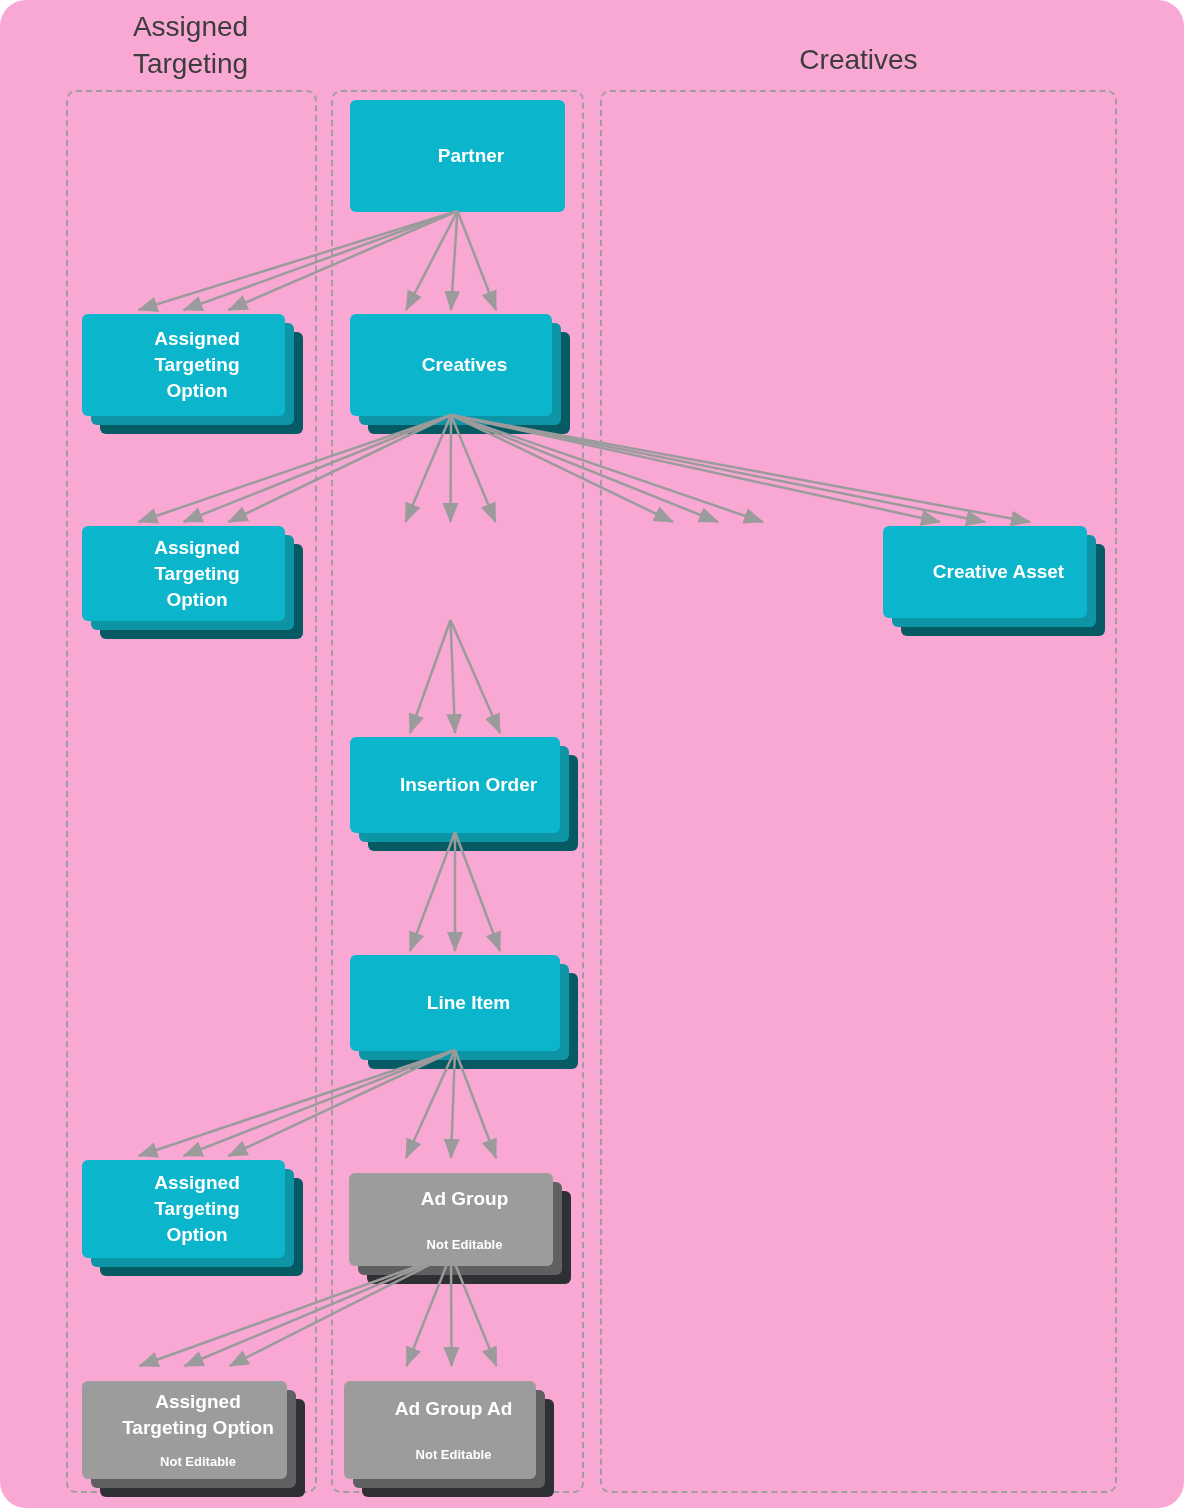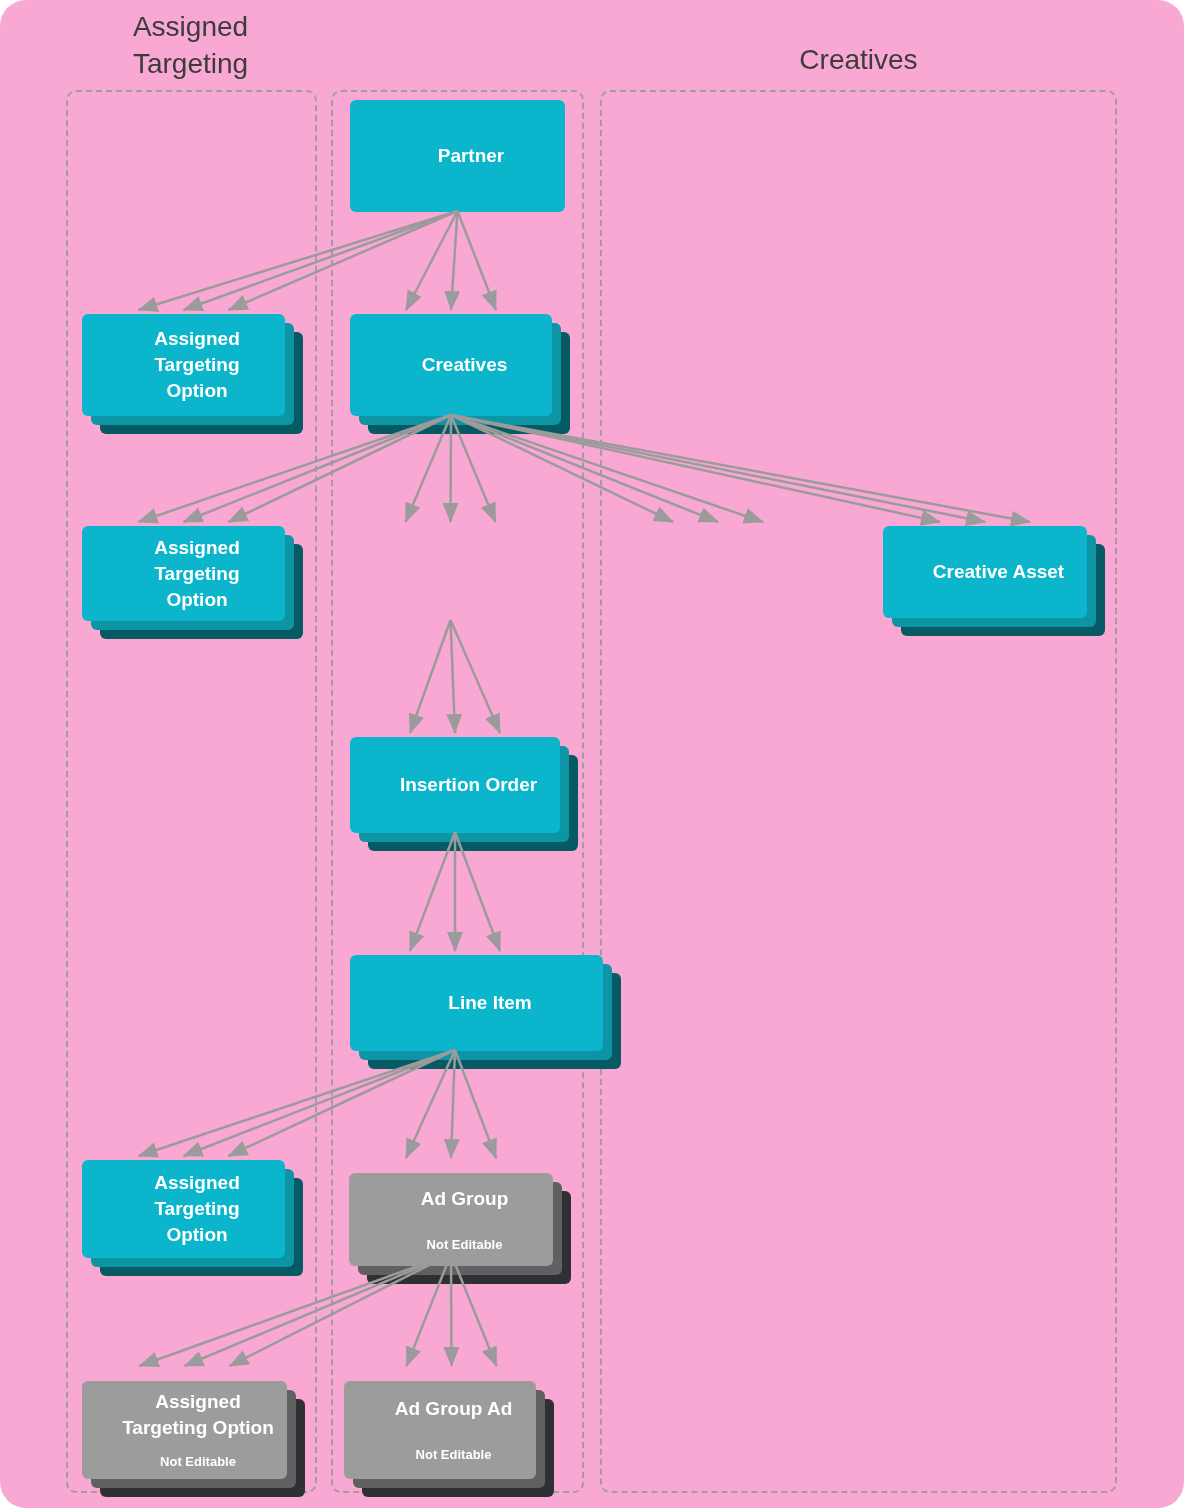--- a/index.html
+++ b/index.html
@@ -72,21 +72,21 @@
 
 
   <div class="node cyan stack" style="left:883px;top:526px;width:204px;height:92px" data-node="creative_asset">
     <div class="title">Creative Asset</div>
   </div>
 
   <div class="node cyan stack" style="left:350px;top:737px;width:210px;height:96px" data-node="insertion_order">
     <div class="title">Insertion Order</div>
   </div>
 
-  <div class="node cyan stack" style="left:350px;top:955px;width:253px;height:96px" data-node="line_item">
+  <div class="node cyan stack" style="left:350px;top:955px;width:210px;height:96px" data-node="line_item">
     <div class="title">Line Item</div>
   </div>
 
   <div class="node cyan stack" style="left:82px;top:1160px;width:203px;height:98px" data-node="ato3">
     <div class="title">Assigned
 Targeting
 Option</div>
   </div>
 
   <div class="node gray stack" style="left:349px;top:1162px;width:204px;height:93px" data-node="ad_group">

